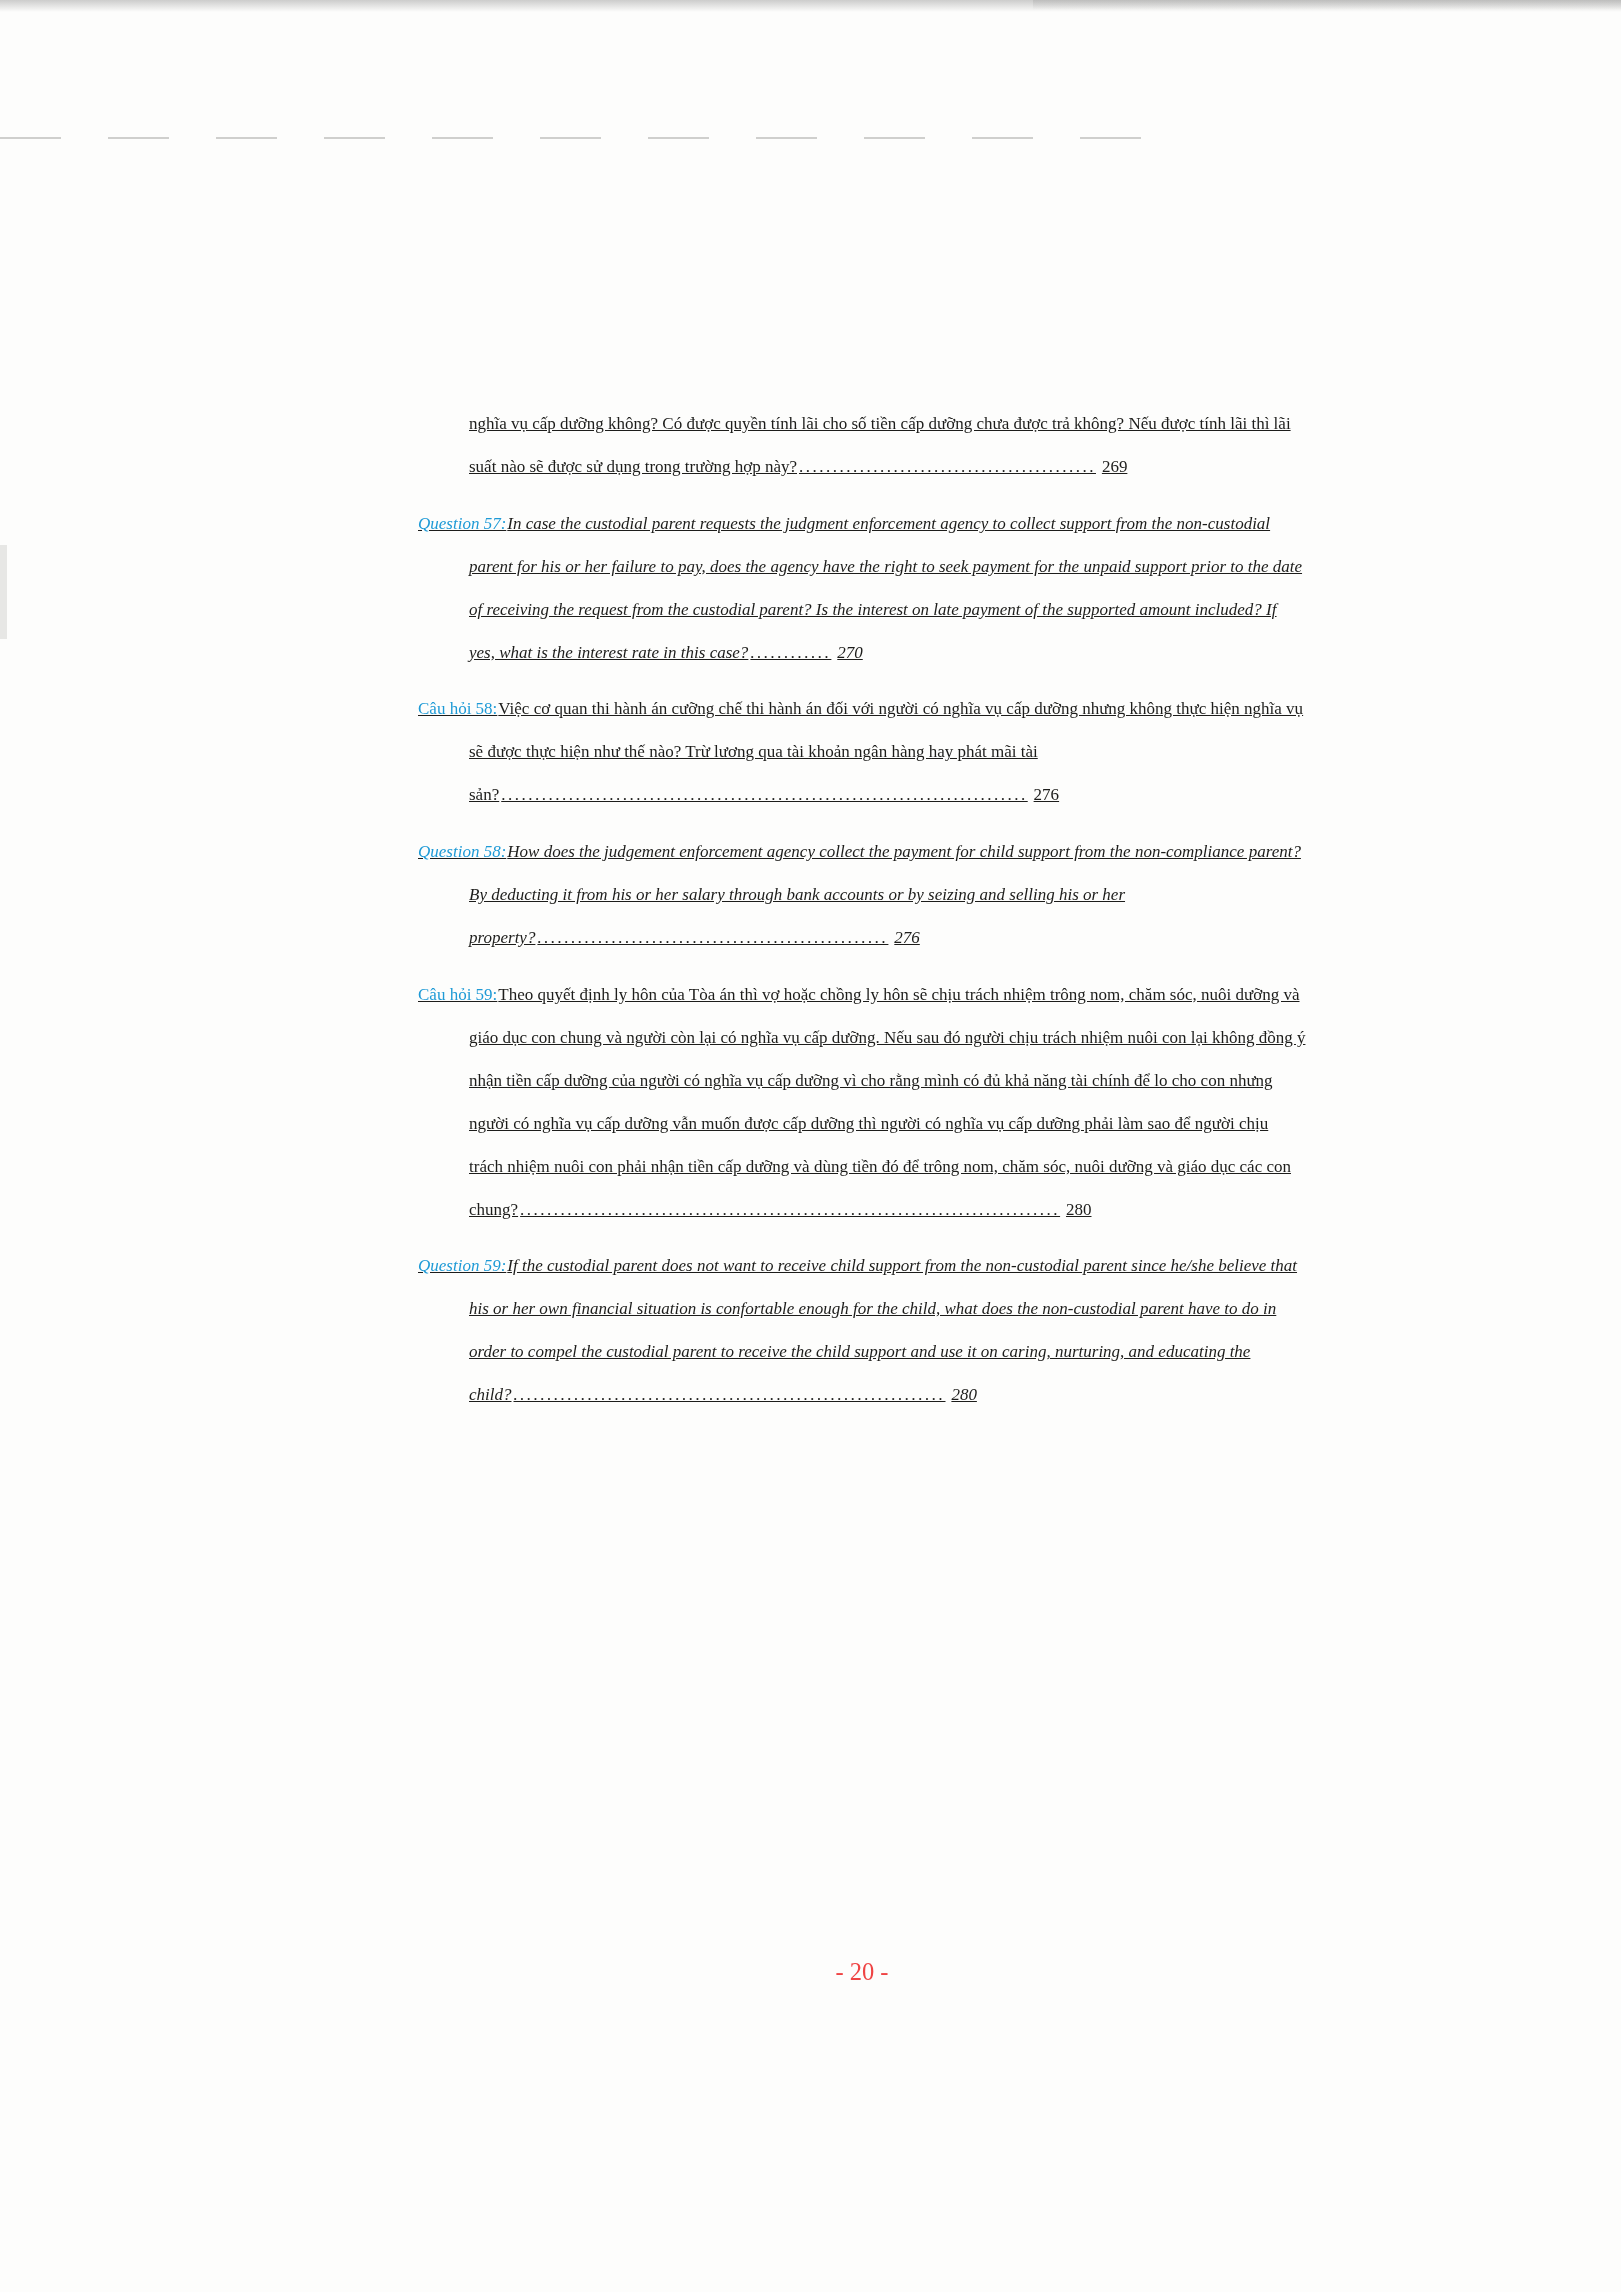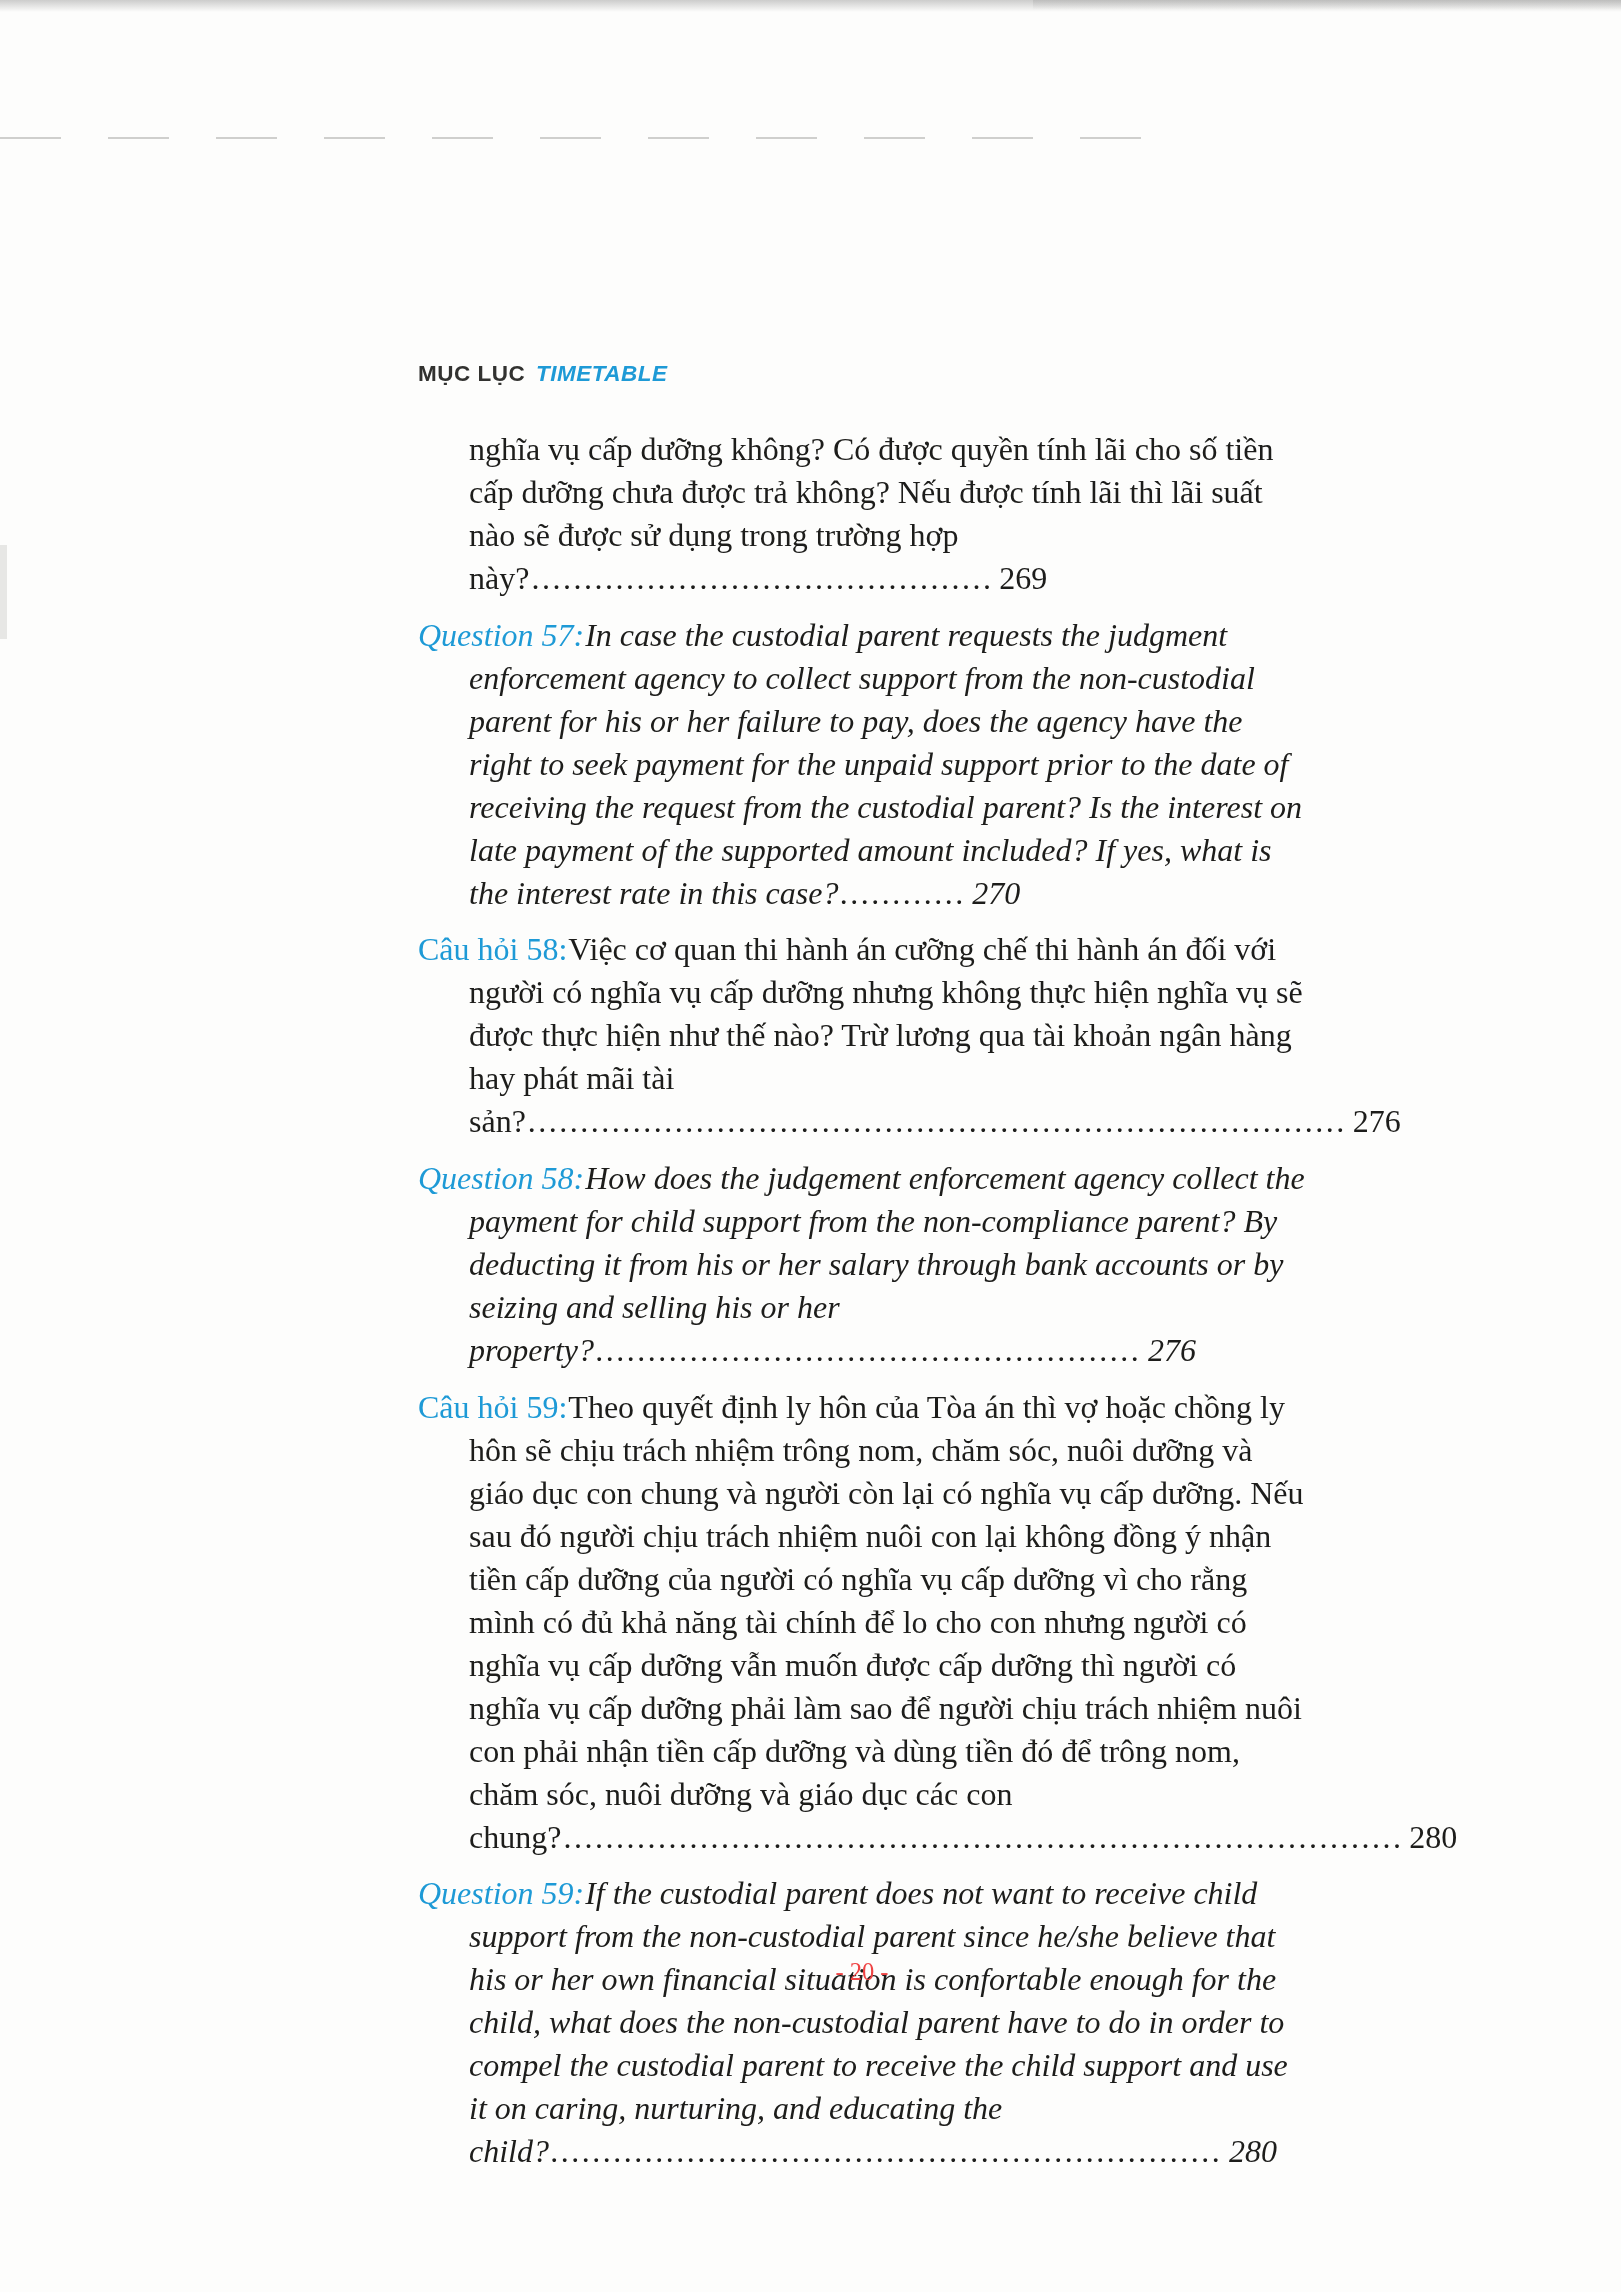--- a/index.html
+++ b/index.html
@@ -36,25 +36,26 @@
   }
   .toc-header {
     font-family: "Liberation Sans", "DejaVu Sans", sans-serif;
     font-size: 22.5px; font-weight: bold; letter-spacing: 0.5px; color: #323230;
   }
   .toc-header .en {
     color: var(--accent); font-style: italic; margin-left: 10.8px;
   }
   .entries { margin-top: 41px; }
   p.entry {
-    font-size: 32px;
+    font-size: 17px;
     line-height: 43px;
     margin: 0 0 13.7px 0;
     padding-left: 51px;
     text-indent: -51px;
+    text-decoration: underline;
   }
   p.entry.no-label { text-indent: 0; }
   p.entry.italic { font-style: italic; }
   .entry-label { color: var(--accent); margin-right: 1px; text-align: right; }
   .leader { letter-spacing: 2.5px; margin-left: 2px; }
   .page-num { margin-left: 5.9px; }
   .footer {
     position: absolute; left: 418px; top: 1958px; width: 888px;
     text-align: center; font-size: 24.5px; color: #ef4444;
   }
@@ -62,23 +63,20 @@
 </head>
 <body style="--accent: #1e9ad6;">
 
 <div class="scan-top-edge"></div>
 <div class="scan-top-corner"></div>
 <div class="scan-dash"></div>
 <div class="scan-left-mark"></div>
 
 <div class="content">
 
-  <div class="toc-header">
-    <span>MỤC LỤC</span><span class="en">TIMETABLE</span>
-  </div>
 
   <div class="entries">
 
     <p class="entry no-label">
       <span class="entry-body">nghĩa vụ cấp dưỡng không? Có được quyền tính lãi cho số tiền cấp dưỡng chưa được trả không? Nếu được tính lãi thì lãi suất nào sẽ được sử dụng trong trường hợp này?</span><span class="leader">............................................</span><span class="page-num">269</span>
     </p>
 
     <p class="entry italic">
       <span class="entry-label">Question 57:</span><span class="entry-body">In case the custodial parent requests the judgment enforcement agency to collect support from the non-custodial parent for his or her failure to pay, does the agency have the right to seek payment for the unpaid support prior to the date of receiving the request from the custodial parent? Is the interest on late payment of the supported amount included? If yes, what is the interest rate in this case?</span><span class="leader">............</span><span class="page-num">270</span>
     </p>

